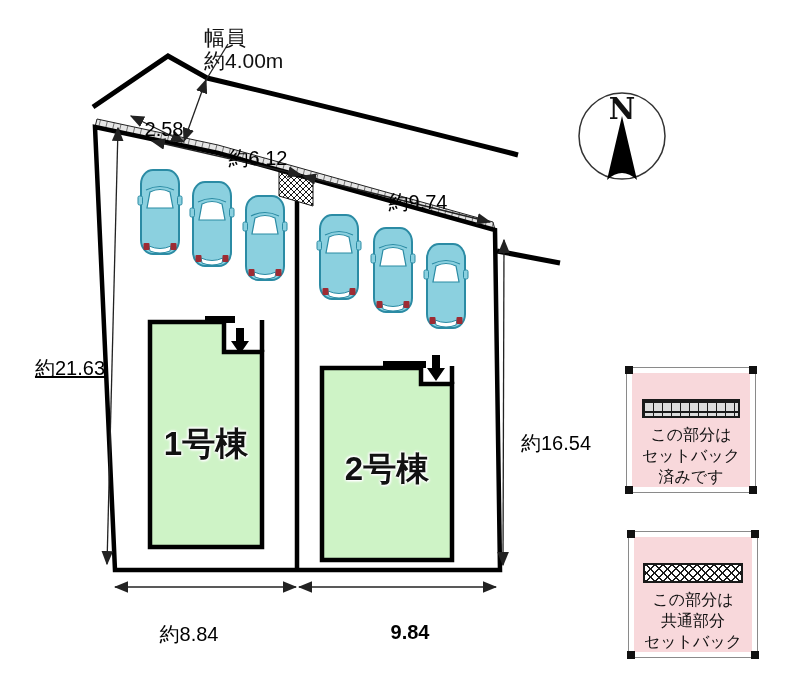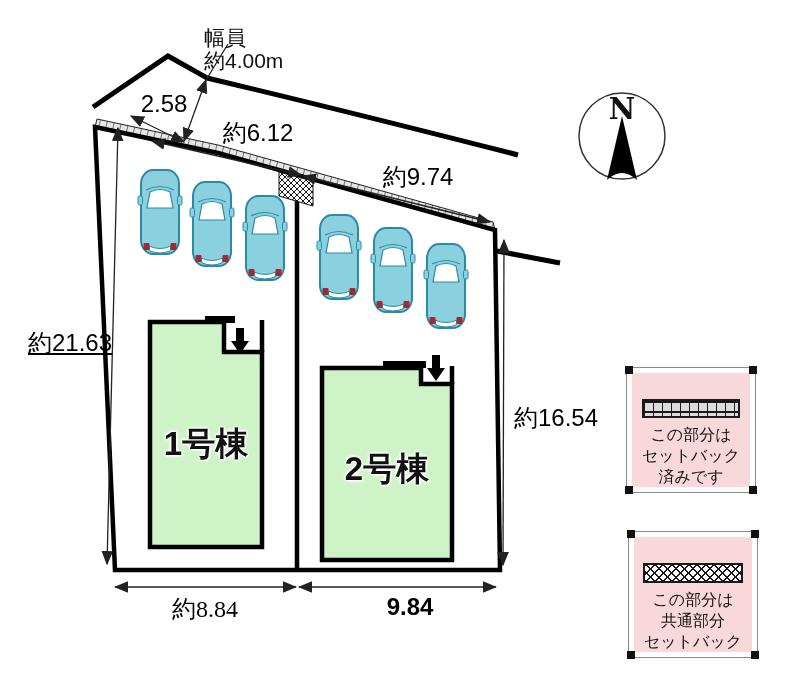--- a/index.html
+++ b/index.html
@@ -1,21 +1,21 @@
 <!DOCTYPE html>
 <html><head>
 <meta charset="utf-8">
 <style>
   html,body{margin:0;padding:0;background:#fff;}
   .canvas{
     position:relative;width:792px;height:691px;background:#ffffff;overflow:hidden;
     font-family:"Liberation Sans","DejaVu Sans",sans-serif;color:#111;
   }
   .plan-svg{position:absolute;left:0;top:0;}
-  .lbl{position:absolute;font-size:24px;color:#000;white-space:nowrap;}
+  .lbl{position:absolute;font-size:20px;color:#000;white-space:nowrap;margin-top:28px;}
   .lbl.center{text-align:center;}
   .road-width-lbl{position:absolute;left:204px;top:26px;font-size:21px;line-height:23px;}
   .bldg-lbl{
     position:absolute;width:130px;text-align:center;font-size:33px;font-weight:bold;color:#111;
     text-shadow:0 0 3px #fff,0 0 3px #fff,0 0 4px #fff,1px 1px 2px #fff,-1px -1px 2px #fff;
   }
   .north-lbl{
     position:absolute;left:605px;top:92px;width:34px;text-align:center;
     font-family:"DejaVu Serif","Liberation Serif",serif;font-size:29px;font-weight:bold;
   }
@@ -119,21 +119,21 @@
   <div class="road-width-lbl">
     <div>幅員</div>
     <div>約4.00m</div>
   </div>
 
   <div class="lbl center" style="left:134px;top:90px;width:60px;">2.58</div>
   <div class="lbl center" style="left:212px;top:117px;width:92px;">約6.12</div>
   <div class="lbl center" style="left:372px;top:161px;width:92px;">約9.74</div>
   <div class="lbl center" style="left:28px;top:327px;width:84px;text-decoration:underline;">約21.63</div>
   <div class="lbl center" style="left:514px;top:402px;width:84px;">約16.54</div>
-  <div class="lbl center" style="left:160px;top:593px;width:90px;font-family:Liberation Serif, serif;">約8.84</div>
+  <div class="lbl center" style="left:144px;top:593px;width:90px;">約8.84</div>
   <div class="lbl center" style="left:370px;top:593px;width:80px;font-weight:bold;">9.84</div>
 
   <div class="bldg-lbl" style="left:141px;top:422px;">1号棟</div>
   <div class="bldg-lbl" style="left:322px;top:447px;">2号棟</div>
 
   <div class="north-lbl">N</div>
 
   <div class="legend-box" style="left:626px;top:367px;width:130px;height:126px;">
     <div class="handle tl"></div>
     <div class="handle tr"></div>

